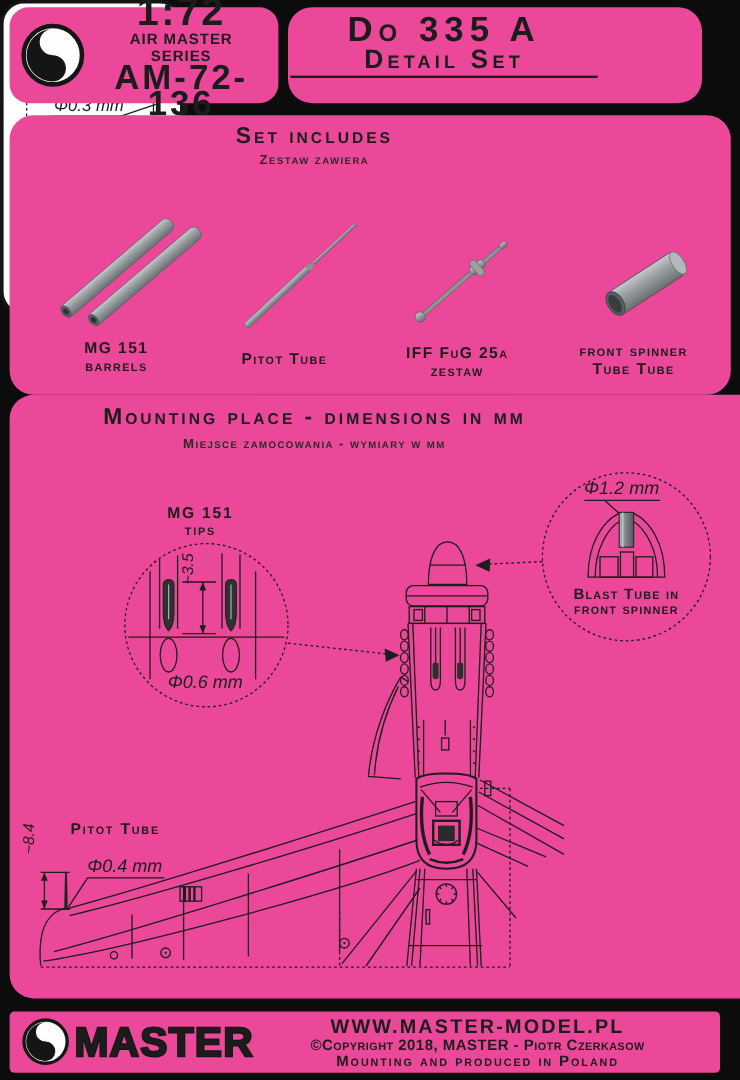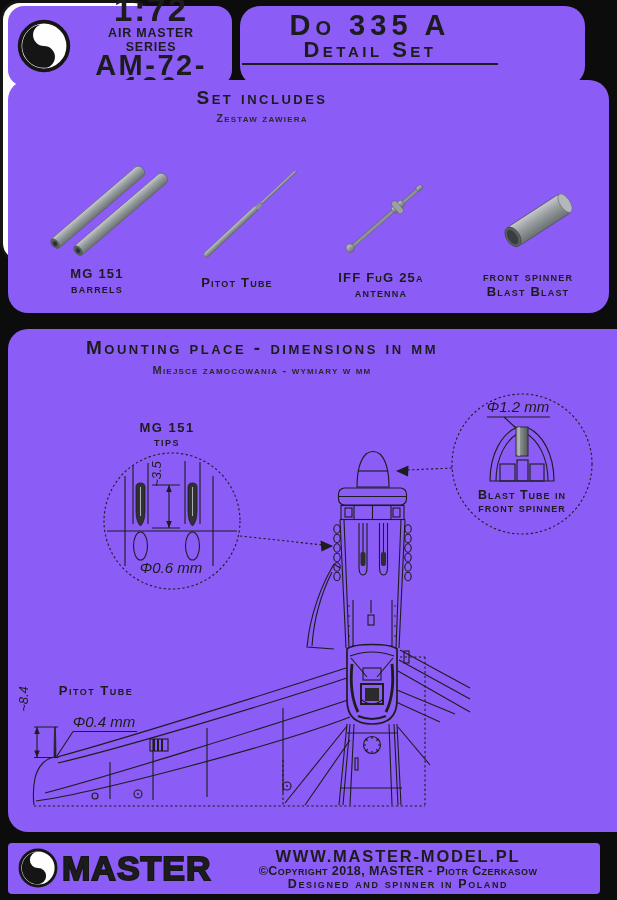--- a/index.html
+++ b/index.html
@@ -1,37 +1,37 @@
 <!DOCTYPE html>
 <html><head>
 <meta charset="utf-8">
 <style>
   html,body{margin:0;padding:0;background:#3a3a3a;}
   .sheet{position:relative;width:617px;height:900px;background:#0c0c0c;
          font-family:"Liberation Sans",sans-serif;color:#1c1c1c;overflow:hidden;}
-  .panel{position:absolute;background:#8b5cf6;}
+  .panel{position:absolute;background:#ec4899;}
   .sc{font-variant:small-caps;}
   .center-x{transform:translateX(-50%);white-space:nowrap;text-align:center;}
 
   
   .box-scale{left:8px;top:6px;width:224px;height:80px;border-radius:16px;display:flex;align-items:center;}
   .box-scale .logo{margin-left:9px;flex:0 0 auto;}
   .scale-text{margin-left:10px;text-align:center;width:140px;}
   .scale-big{font-size:33px;font-weight:bold;letter-spacing:2px;line-height:32px;}
   .scale-series{font-size:12.5px;font-weight:bold;letter-spacing:.8px;line-height:14px;}
   .scale-code{font-size:29px;font-weight:bold;letter-spacing:2.5px;line-height:22px;}
   .box-title{left:240px;top:6px;width:345px;height:80px;border-radius:20px;}
   .box-title-inner{position:absolute;left:130px;top:4px;}
   .prod-title{font-size:29px;font-weight:bold;letter-spacing:5px;line-height:30px;}
   .prod-sub{font-size:22px;font-weight:bold;letter-spacing:3.5px;line-height:19px;}
   .prod-rule{width:256px;height:2px;background:#1c1c1c;margin:4px auto 3px auto;}
   .prod-sub-pl{font-size:12px;font-weight:bold;letter-spacing:1.5px;line-height:13px;}
 
   
-  .panel-includes{left:8px;top:80px;width:601px;height:233px;border-radius:20px;}
+  .panel-includes{left:8px;top:96px;width:601px;height:233px;border-radius:20px;}
   .sec-title{position:absolute;left:254px;font-size:19px;font-weight:bold;letter-spacing:2.5px;}
   .sec-sub{position:absolute;left:254px;font-size:11px;font-weight:bold;letter-spacing:1.2px;color:#2a2a2a;}
   .part-label{position:absolute;font-size:13px;font-weight:bold;letter-spacing:1.2px;line-height:15px;}
 
   
   .panel-mounting{left:8px;top:329px;width:601px;height:503px;border-radius:20px;padding-left:40px;}
   .panel-fug{left:456px;top:565px;width:153px;height:263px;border-radius:20px;
              border:3px solid #151515;box-sizing:border-box;background:#fefefe;z-index:2;}
 
   
@@ -131,25 +131,25 @@
 
     <div class="part-label sc center-x" style="left:89px;top:186px;">
       <div>MG 151</div>
       <div>barrels</div>
     </div>
     <div class="part-label sc center-x" style="left:229px;top:195px;">
       <div>Pitot Tube</div>
     </div>
     <div class="part-label sc center-x" style="left:373px;top:190px;">
       <div>IFF FuG 25a</div>
-      <div>antenna</div>
+      <div>zestaw</div>
     </div>
     <div class="part-label sc center-x" style="left:520px;top:189px;">
       <div>front spinner</div>
-      <div>Blast Blast</div>
+      <div>Tube Tube</div>
     </div>
   </div>
 
   <div class="panel panel-mounting">
     <div class="sec-title sc center-x" style="top:8px;">Mounting place - dimensions in mm</div>
     <div class="sec-sub sc center-x" style="top:35px;">Miejsce zamocowania - wymiary w mm</div>
 
     <svg width="601" height="503" viewBox="8 329 601 503" style="position:absolute;left:0;top:0;">
       <defs>
         <linearGradient id="gTube" x1="0" y1="0" x2="1" y2="0">
@@ -335,17 +335,17 @@
       <path d="M20,3.8 A16.2,16.2 0 0 0 20,36.2 A8.1,8.1 0 0 0 20,20 A8.1,8.1 0 0 1 20,3.8 Z" fill="#151515"></path>
       <circle cx="20" cy="11.6" r="3.5" fill="#fefefe"></circle>
       <circle cx="20" cy="28.4" r="3.5" fill="#151515"></circle>
     </svg>
     <svg class="footer-brand" width="155" height="38" viewBox="0 0 155 38">
       <text x="0" y="30" font-size="34" font-weight="bold" letter-spacing="1" fill="#fefefe" stroke="#151515" stroke-width="1.9" style="paint-order:stroke;">MASTER</text>
     </svg>
     <div class="footer-right center-x">
       <div class="f-url">WWW.MASTER-MODEL.PL</div>
       <div class="f-copy sc">©Copyright 2018, MASTER - Piotr Czerkasow</div>
-      <div class="f-origin sc">Designed and spinner in Poland</div>
+      <div class="f-origin sc">Mounting and produced in Poland</div>
     </div>
   </div>
 
 </div>
 
 </body></html>

